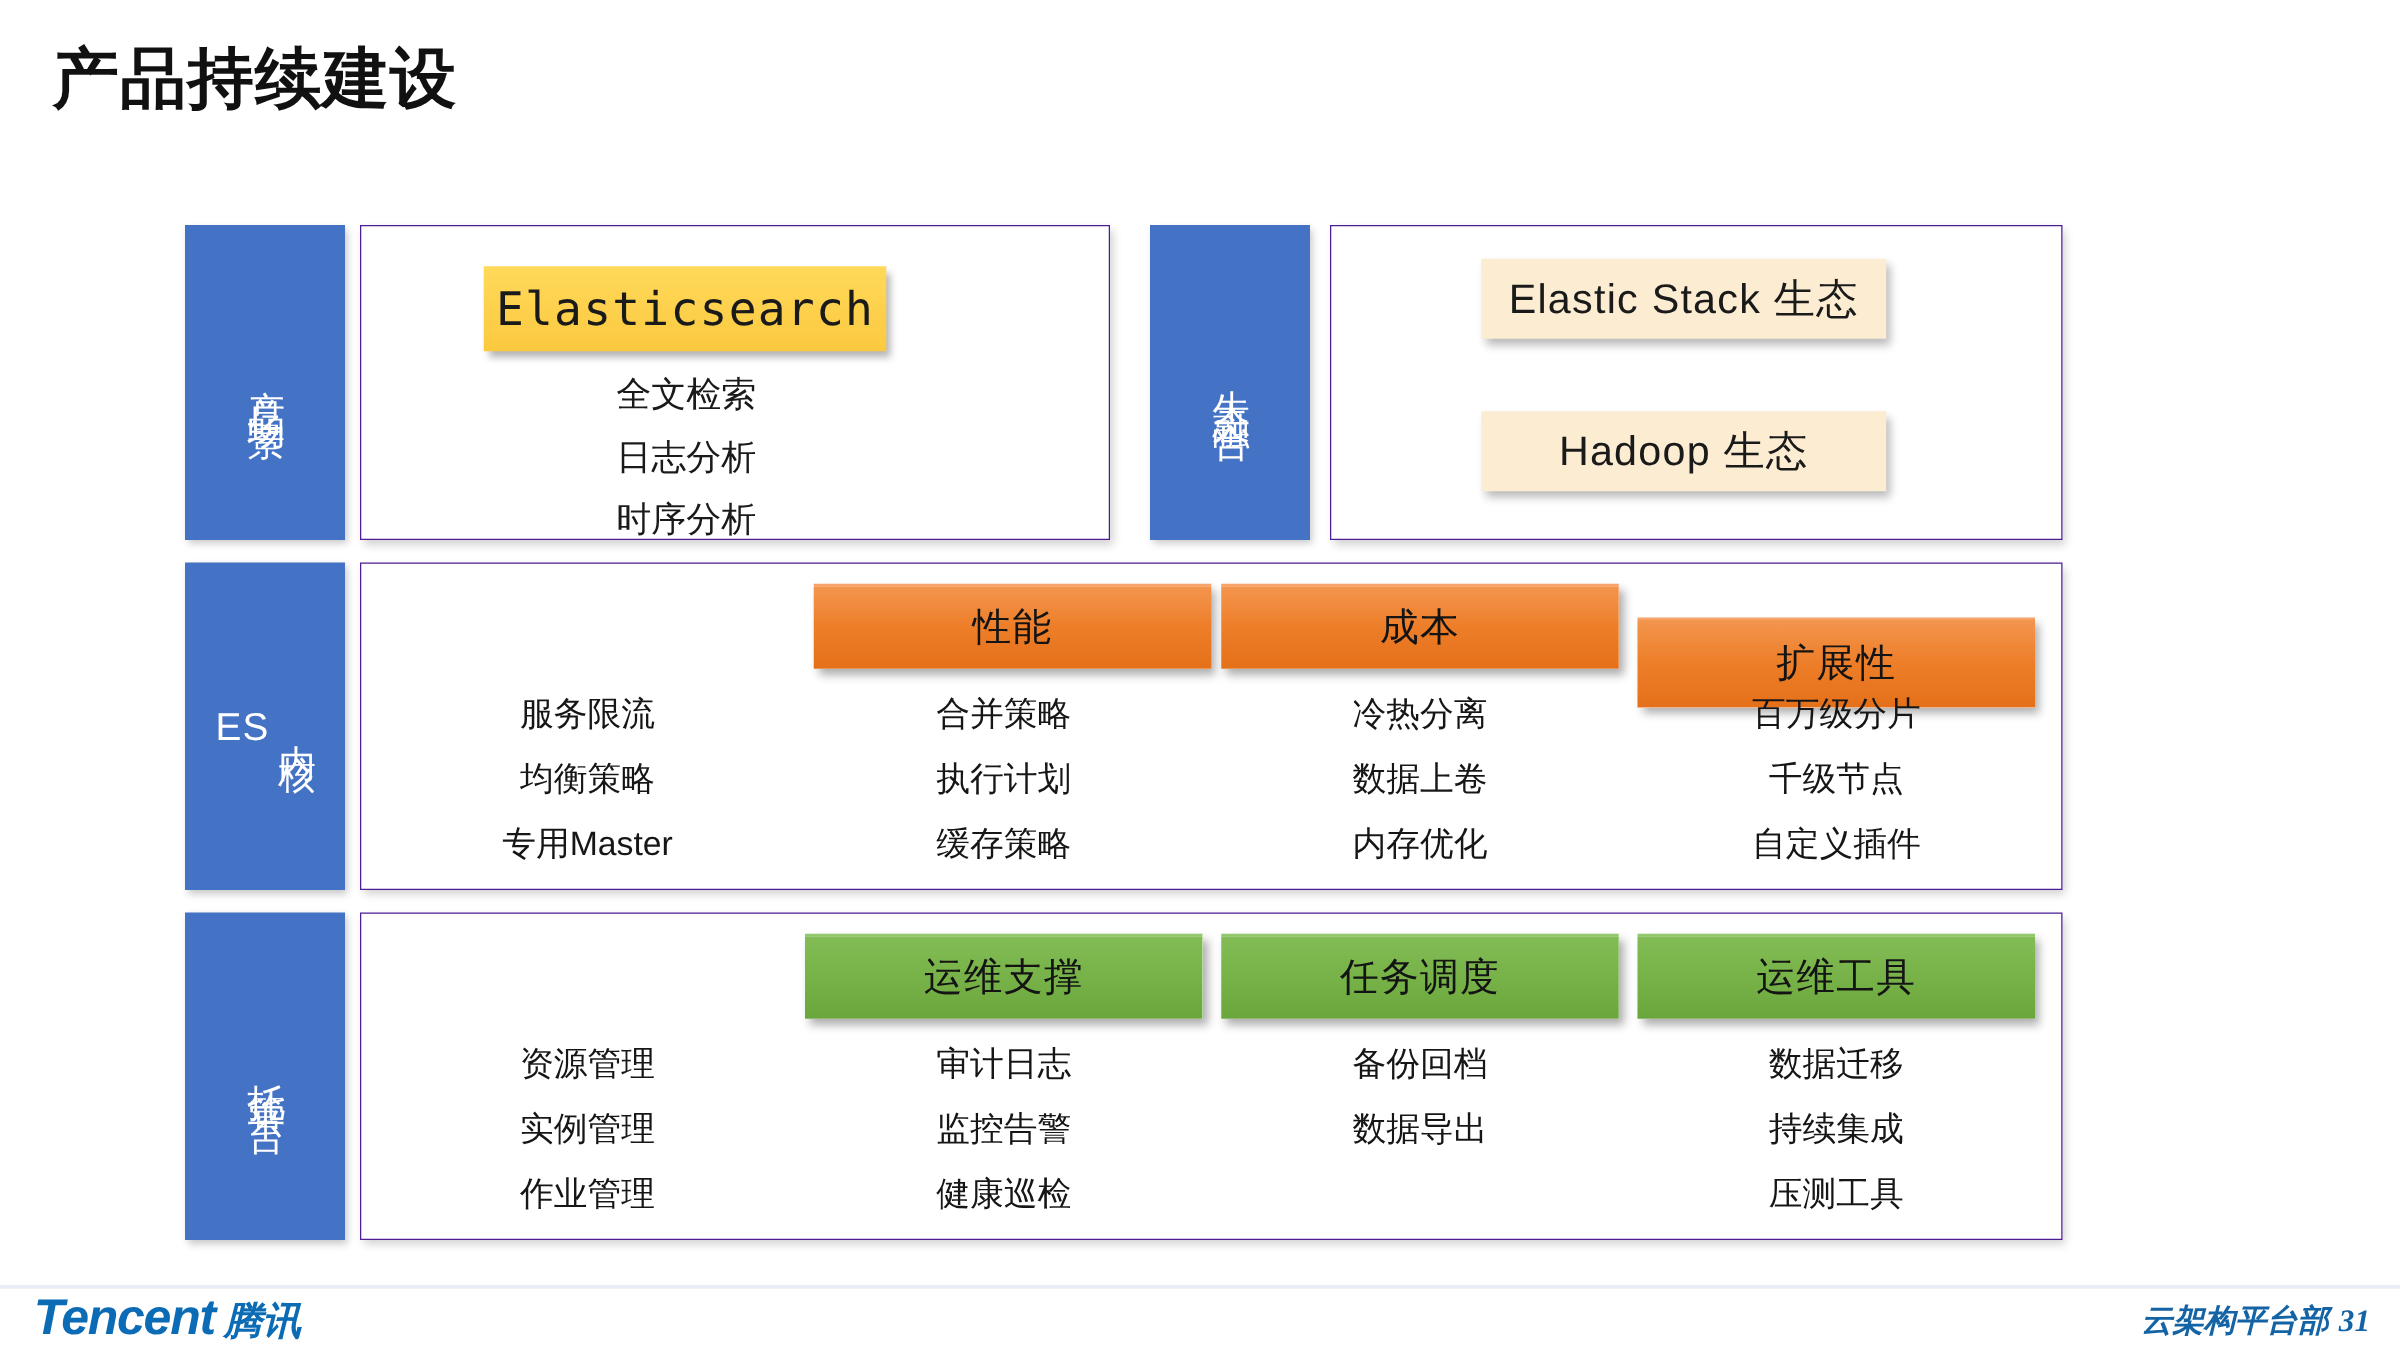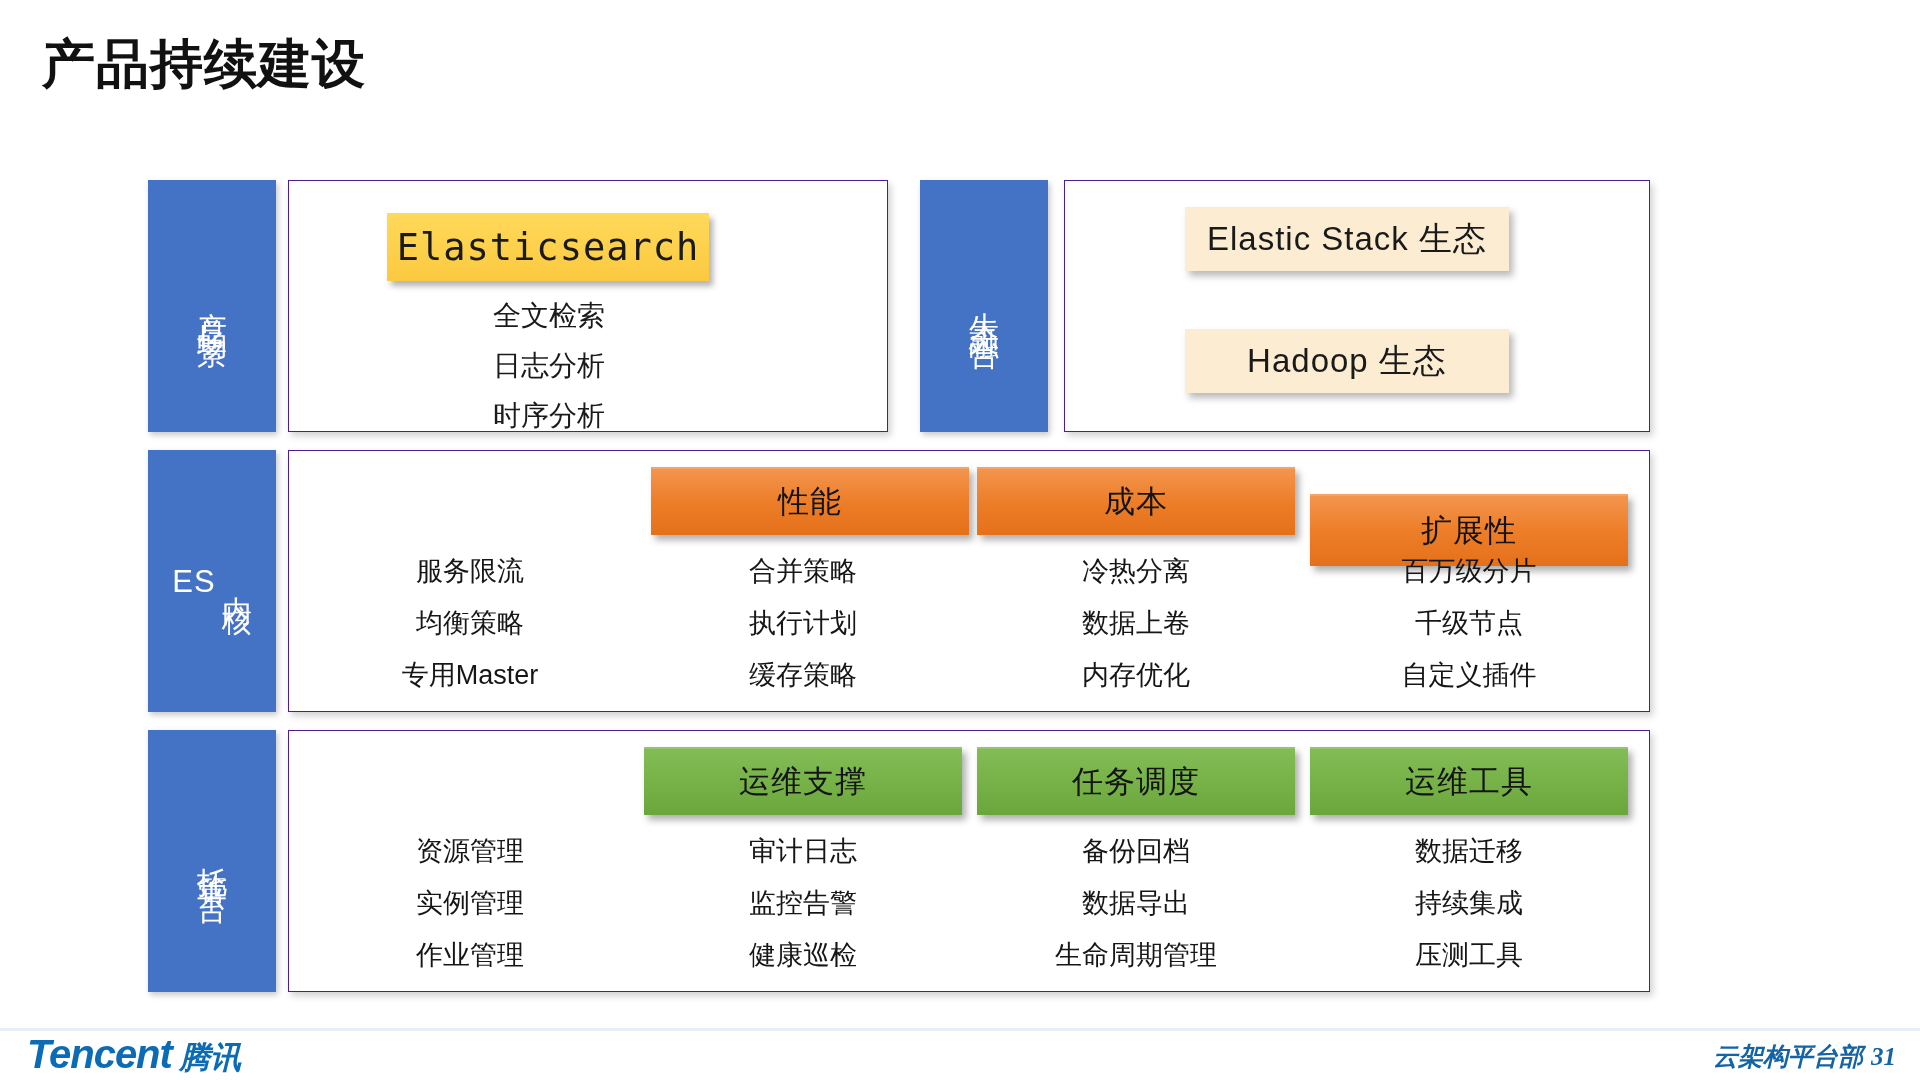--- a/index.html
+++ b/index.html
@@ -241,21 +241,20 @@
       <div class="li">监控告警</div>
       <div class="li">健康巡检</div>
     </div>
 
     <div class="cap green" style="left:688px; top:16px; width:318px; height:68px;">
       <span>任务调度</span>
     </div>
     <div class="items" style="left:688px; top:94px; width:318px;">
       <div class="li">备份回档</div>
       <div class="li">数据导出</div>
-      <div class="li">生命周期管理</div>
     </div>
 
     <div class="cap green" style="left:1021px; top:16px; width:318px; height:68px;">
       <span>运维工具</span>
     </div>
     <div class="items" style="left:1021px; top:94px; width:318px;">
       <div class="li">数据迁移</div>
       <div class="li">持续集成</div>
       <div class="li">压测工具</div>
     </div>

